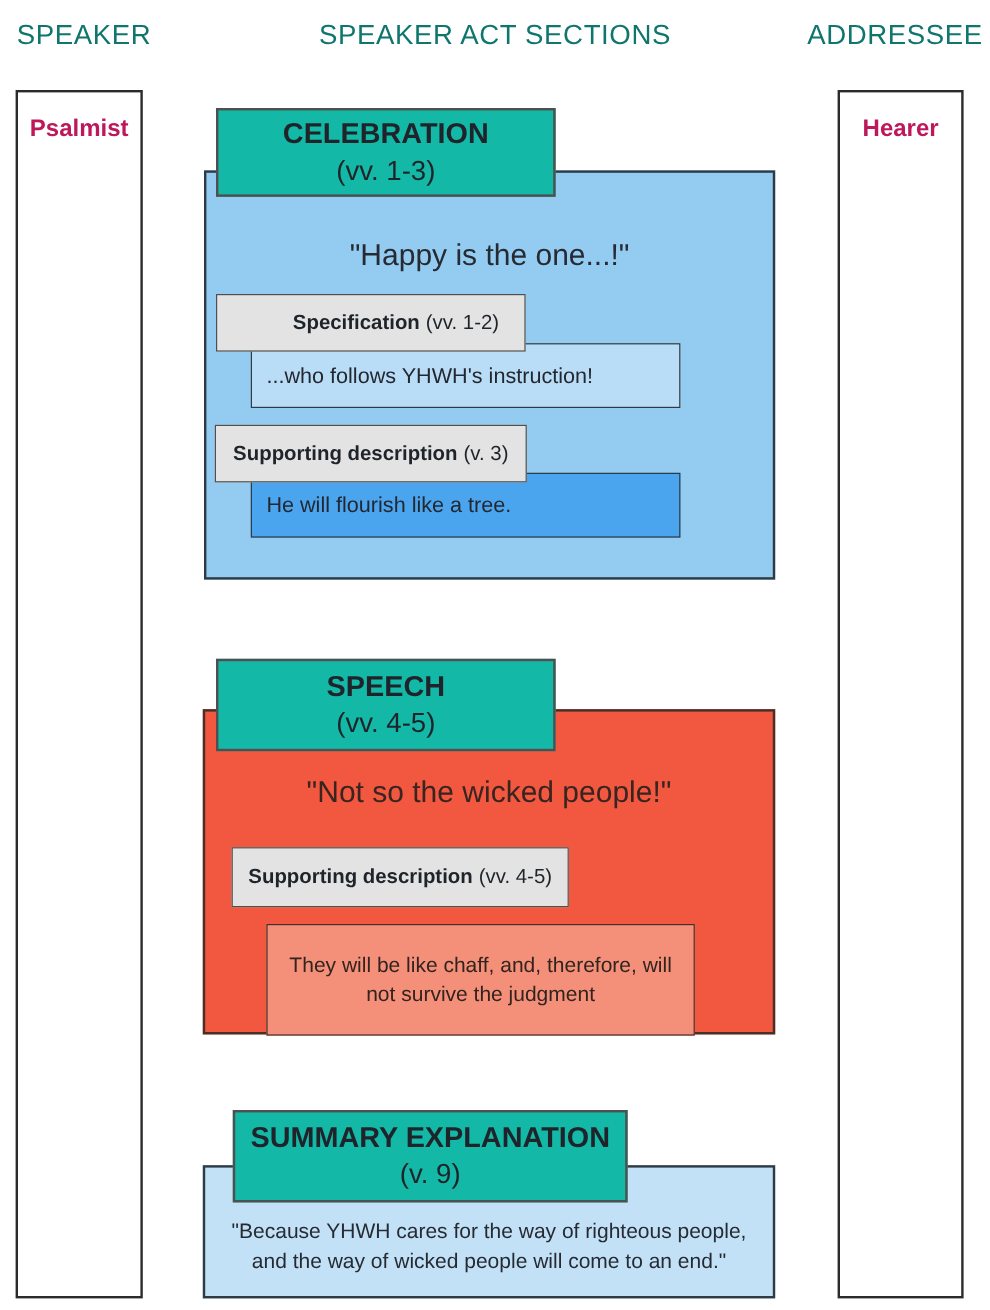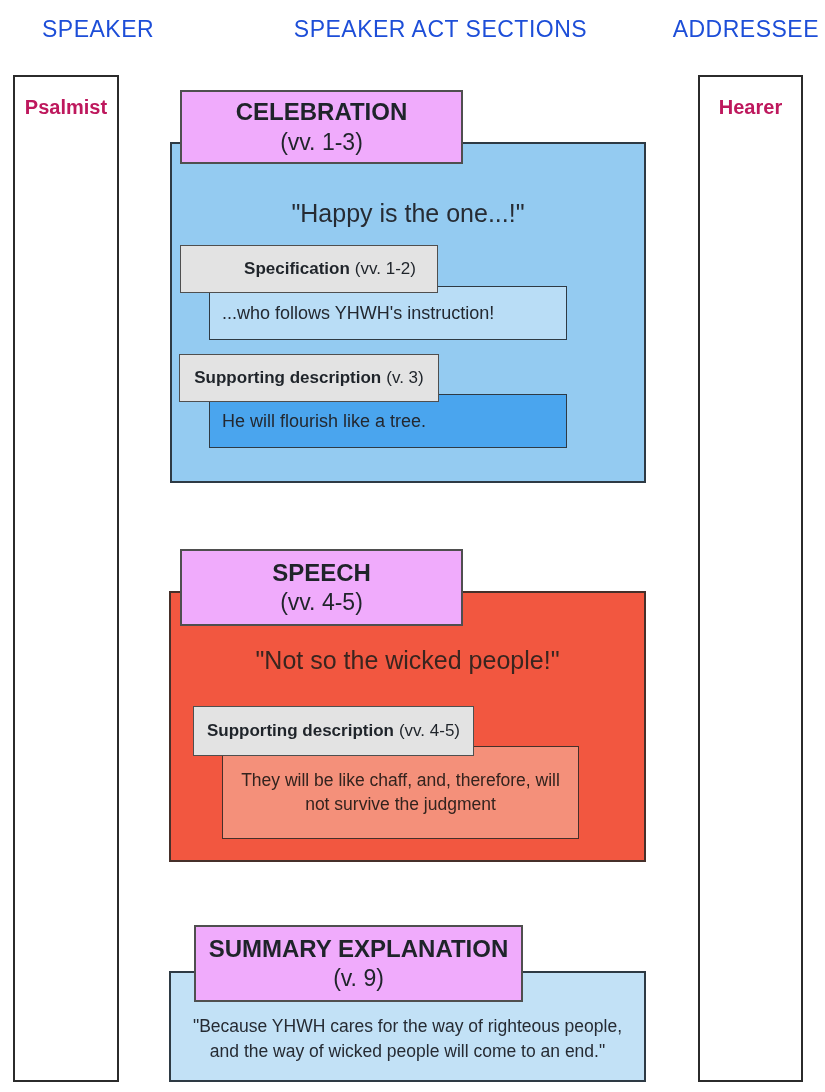--- a/index.html
+++ b/index.html
@@ -3,33 +3,33 @@
 <meta charset="utf-8">
 <style>
   html,body { margin:0; padding:0; background:#ffffff; }
   .canvas {
     position:relative; width:825px; height:1092px; background:#ffffff;
     font-family:"Liberation Sans","DejaVu Sans",sans-serif; overflow:hidden;
     color:#24282e;
   }
   .col-header {
     position:absolute; top:16px; font-size:23px; letter-spacing:0.5px;
-    color:#1d4ed8; white-space:nowrap;margin-left:28px;
+    color:#0f766e; white-space:nowrap;
   }
   .col-header.center { left:0; width:825px; text-align:center; }
   .actor-box {
     position:absolute; top:75px; height:1007px; background:#ffffff;
     border:2px solid #2b2b2b; box-sizing:border-box; text-align:center;
     padding-top:19px; font-weight:bold; font-size:20px; color:#be185d;
   }
   .sec-body {
     position:absolute; box-sizing:border-box; border:2px solid #2e3a44;
   }
   .sec-header {
-    position:absolute; background:#f0abfc; border:2px solid #4f4f4f;
+    position:absolute; background:#14b8a6; border:2px solid #4f4f4f;
     box-sizing:border-box; display:flex; flex-direction:column;
     justify-content:center; align-items:center; text-align:center;
     color:#1f242a; line-height:1.3;
   }
   .sec-title { font-weight:700; font-size:24px; }
   .sec-verses { font-size:23px; }
   .quote {
     position:absolute; text-align:center; color:#262b33;
   }
   .sub-label {
@@ -50,21 +50,21 @@
   #celebration-quote { left:170px; top:199px; width:476px; font-size:25px; }
   #spec-label  { left:180px; top:245px; width:258px; height:48px;padding-left:42px; }
   #spec-box    { left:209px; top:286px; width:358px; height:54px; background:#b9ddf6; }
   #supp1-label { left:179px; top:354px; width:260px; height:48px; }
   #supp1-box   { left:209px; top:394px; width:358px; height:54px; background:#4aa5ee; }
   
   #claim-body { left:169px; top:591px; width:477px; height:271px; background:#f25740; border-color:#46302a; }
   #claim-header { left:180px; top:549px; width:283px; height:77px; }
   #claim-quote { left:169px; top:646px; width:477px; font-size:25px; color:#39251f; }
   #supp2-label { left:193px; top:706px; width:281px; height:50px; }
-  #supp2-box   { left:222px; top:746px; width:357px; height:93px; background:#f4907a; border-color:#46302a; font-size:17.5px; color:#33231e; }
+  #supp2-box   { left:222px; top:770px; width:357px; height:93px; background:#f4907a; border-color:#46302a; font-size:17.5px; color:#33231e; }
   
   #summary-body { left:169px; top:971px; width:477px; height:111px; background:#c2e1f6; }
   #summary-header { left:179px; top:925px; width:329px; height:77px;margin-left:15px; }
   #summary-quote { left:169px; top:1014px; width:477px; font-size:17.5px; line-height:1.4; padding:0 16px; box-sizing:border-box; }
 </style>
 </head>
 <body>
 
 <div class="canvas">
 

